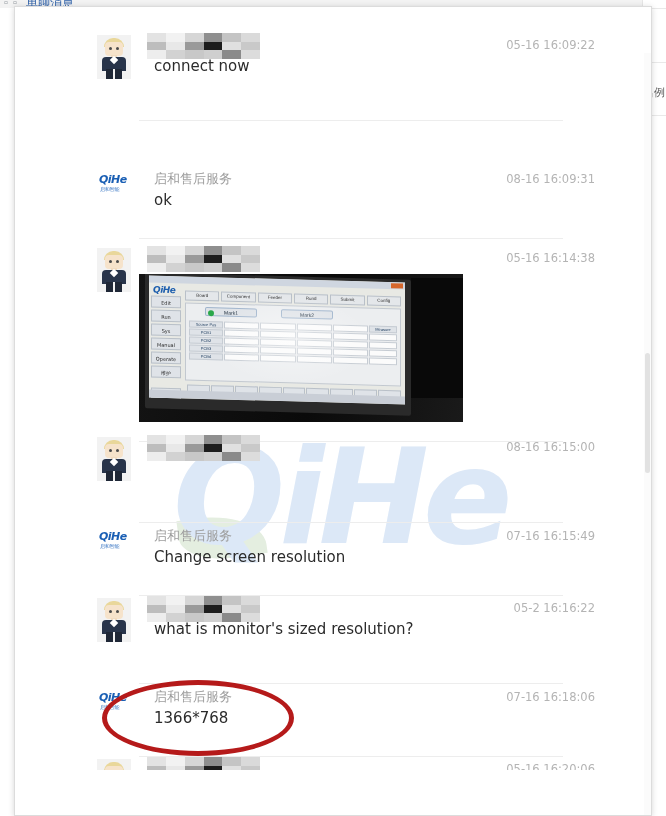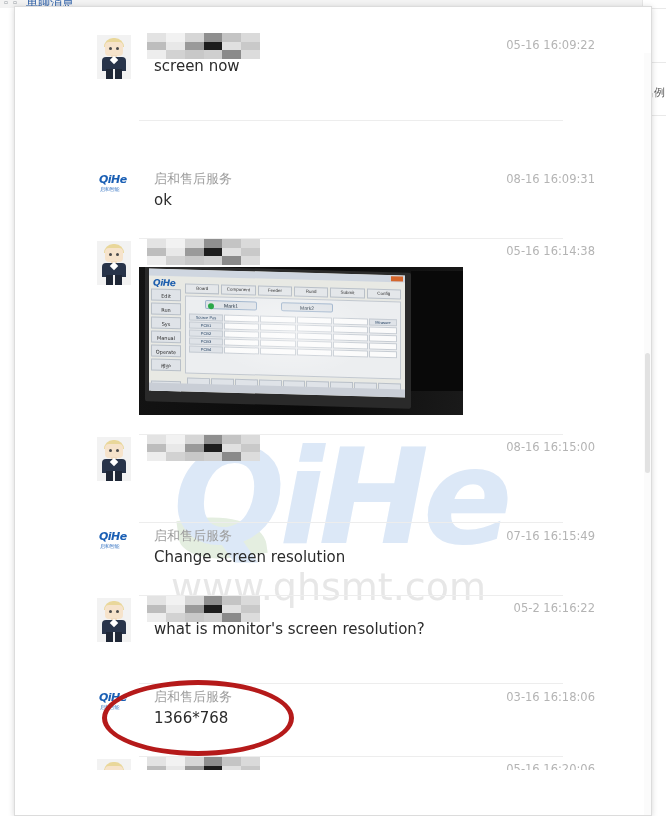--- a/index.html
+++ b/index.html
@@ -265,21 +265,20 @@
 </div>
 
 <div class="dialog">
 
 
   <div class="chat-area">
 
     <div class="watermark">
       <div class="wm-swoosh"></div>
       <div class="wm-logo">QiHe</div>
-      <div class="wm-url">www.qhsmt.com</div>
     </div>
 
     <div class="msg" style="top:26px; height:88px;">
       <div class="avatar">
         <div class="av-person">
           <div class="av-hair"></div>
             <div class="av-face"></div>
           <div class="av-eye-l"></div>
             <div class="av-eye-r"></div>
           <div class="av-neck"></div>
@@ -303,38 +302,38 @@
           <i style="background:#e0e0e0"></i>
           <i style="background:#c9c9c9"></i>
         <i style="background:#ededed"></i>
           <i style="background:#d2d2d2"></i>
           <i style="background:#c8c8c8"></i>
           <i style="background:#cfcfcf"></i>
           <i style="background:#8a8a8a"></i>
           <i style="background:#dcdcdc"></i>
       </div>
       <div class="timestamp">05-16 16:09:22</div>
-      <div class="msg-text">screen now</div>
+      <div class="msg-text">connect now</div>
       <div class="msg-sep" style="top:87px;"></div>
     </div>
 
     <div class="msg" style="top:160px; height:72px;">
       <div class="avatar small">
         <div class="av-qihe">
           <div class="av-qihe-logo">QiHe</div>
           <div class="av-qihe-sub">启和智能</div>
         </div>
       </div>
       <div class="sender-name">启和售后服务</div>
       <div class="timestamp">08-16 16:09:31</div>
       <div class="msg-text">ok</div>
       <div class="msg-sep" style="top:71px;"></div>
     </div>
 
-    <div class="msg" style="top:232px; height:196px;">
+    <div class="msg" style="top:239px; height:196px;">
       <div class="avatar">
         <div class="av-person">
           <div class="av-hair"></div>
             <div class="av-face"></div>
           <div class="av-eye-l"></div>
             <div class="av-eye-r"></div>
           <div class="av-neck"></div>
             <div class="av-body"></div>
           <div class="av-collar"></div>
             <div class="av-legs"></div>
@@ -519,33 +518,33 @@
           <i style="background:#e0e0e0"></i>
           <i style="background:#c9c9c9"></i>
         <i style="background:#ededed"></i>
           <i style="background:#d2d2d2"></i>
           <i style="background:#c8c8c8"></i>
           <i style="background:#cfcfcf"></i>
           <i style="background:#8a8a8a"></i>
           <i style="background:#dcdcdc"></i>
       </div>
       <div class="timestamp">05-2 16:16:22</div>
-      <div class="msg-text">what is monitor's screen resolution?</div>
+      <div class="msg-text">what is monitor's sized resolution?</div>
       <div class="msg-sep" style="top:87px;"></div>
     </div>
 
     <div class="msg" style="top:678px; height:72px;">
       <div class="avatar small">
         <div class="av-qihe">
           <div class="av-qihe-logo">QiHe</div>
           <div class="av-qihe-sub">启和智能</div>
         </div>
       </div>
       <div class="sender-name">启和售后服务</div>
-      <div class="timestamp">03-16 16:18:06</div>
+      <div class="timestamp">07-16 16:18:06</div>
       <div class="msg-text">1366*768</div>
       <div class="msg-sep" style="top:71px;"></div>
     </div>
 
     <div class="msg" style="top:750px; height:60px;">
       <div class="avatar">
         <div class="av-person">
           <div class="av-hair"></div>
             <div class="av-face"></div>
 

